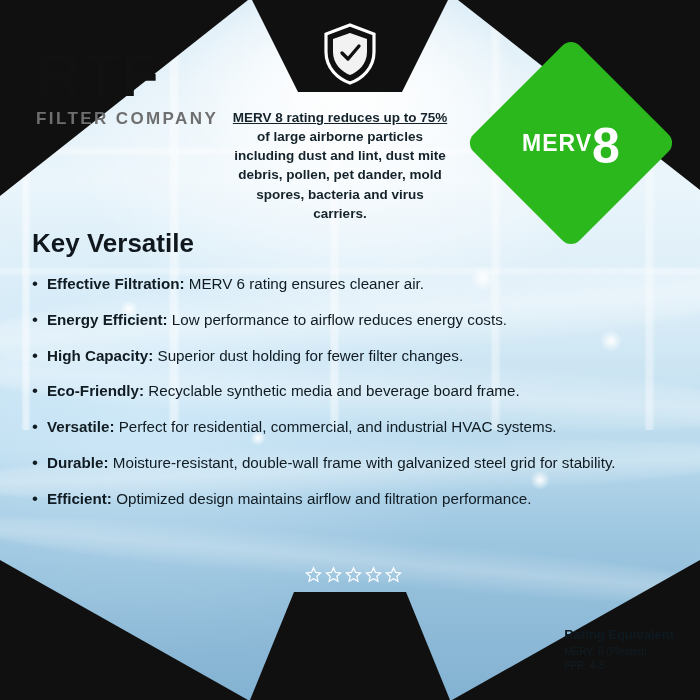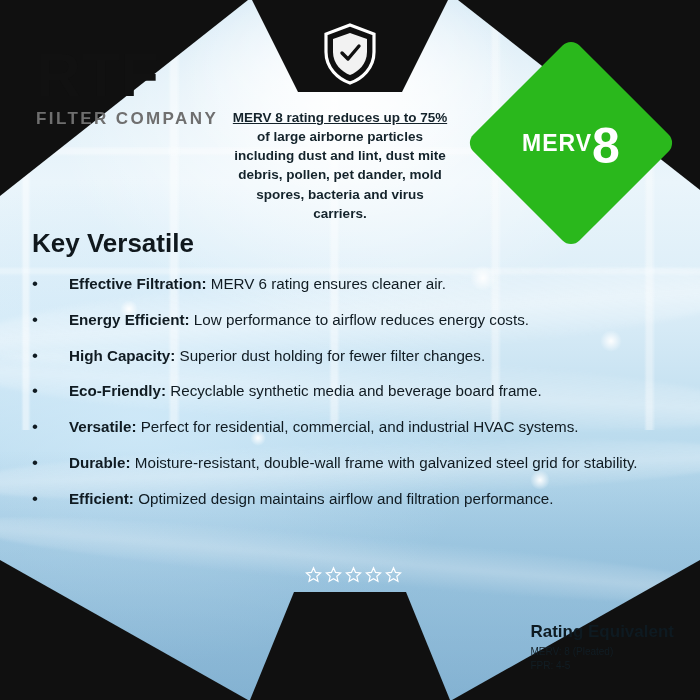--- a/index.html
+++ b/index.html
@@ -130,33 +130,33 @@
   .benefits h2 {
     font-size: 26px; font-weight: 800; color: #10181d; margin-bottom: 14px;
   }
   .b-item {
     display: flex; align-items: flex-start; gap: 9px;
     margin-bottom: 13px;
     font-size: 15.2px; line-height: 1.5; color: #101b22;
   }
   .b-bullet { font-size: 17px; line-height: 1.25; color: #101b22; }
   .b-text { flex: 1; }
-  .b-text b { font-weight: 800; margin-left: 22px; }
+  .b-text b { font-weight: 800; }
 
   
   .stars {
     position: absolute; left: 305px; top: 566px; z-index: 8;
     display: flex; gap: 3px;
   }
 
   
   .rating {
     position: absolute; right: 26px; bottom: 28px; z-index: 8; text-align: left;
   }
-  .rating h3 { font-size: 17px; font-weight: 800; color: #0e1a21; margin-bottom: 3px; }
+  .rating h3 { font-size: 13px; font-weight: 800; color: #0e1a21; margin-bottom: 3px; }
   .rating p { font-size: 10px; color: #111d24; line-height: 1.34; }
 </style>
 </head>
 <body>
 
 <div id="page">
 
   <div class="bg-layer">
     <div class="window-wall"></div>
     <div class="floor"></div>

